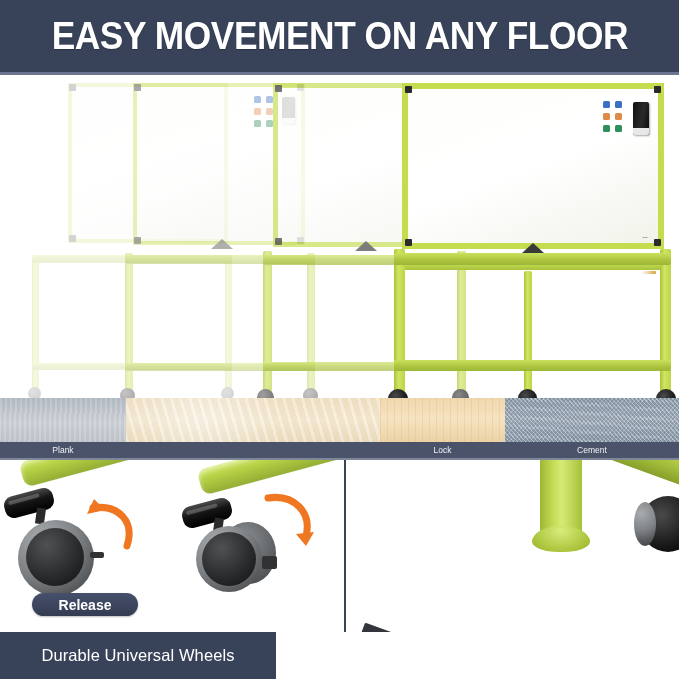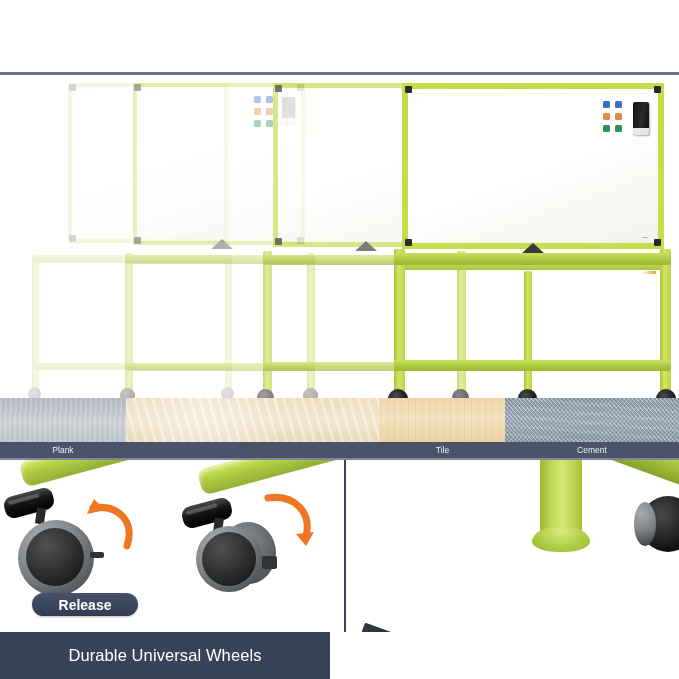--- a/index.html
+++ b/index.html
@@ -238,35 +238,38 @@
     position:absolute; background:#32363c;
     border-radius:2px;
   }
 
   
   .caption {
     position:absolute; top:172px; height:47px;
     background:#384259;
     display:flex; align-items:center; justify-content:center;
   }
-  .caption-left { left:0; width:330px; }
+  .caption-left { left:0; width:276px; }
   .caption-right { left:346px; width:333px; }
   .caption-text {
     color:#ffffff; font-size:16.5px; letter-spacing:.1px; white-space:nowrap;
   }
   .caption-seam {
     position:absolute; left:344px; top:172px; width:2px; height:47px;
     background:#ffffff;
   }
 </style>
 </head>
 <body>
 
 <div id="stage">
 
+  <div class="header">
+    <div class="header-title">EASY MOVEMENT ON ANY FLOOR</div>
+  </div>
   <div class="header-underline"></div>
 
   <div class="hero">
 
     <div class="unit" style="left:-10px; bottom:0; width:200px; height:323px; opacity:.20;">
       <div class="board-panel" style="left:78px; top:8px; width:160px; height:160px; border-width:4px;">
         <div class="board-inner"></div>
         <div class="corner tl"></div>
         <div class="corner bl"></div>
       </div>
@@ -374,21 +377,21 @@
     <div class="floor-band floor-tile" style="left:126px; width:254px;"></div>
     <div class="floor-band floor-plank" style="left:380px; width:125px;"></div>
     <div class="floor-band floor-carpet" style="left:505px; width:174px;"></div>
   </div>
 
   <div class="floor-labels">
     <div class="floor-label" style="left:0px;   width:126px;">
         <span>Plank</span>
       </div>
     <div class="floor-label" style="left:380px; width:125px;">
-        <span>Tile</span>
+        <span>Lock</span>
       </div>
     <div class="floor-label" style="left:505px; width:174px;">
         <span>Cement</span>
       </div>
   </div>
   <div class="floor-labels-seam"></div>
 
   <div class="bottom">
 
     <div class="panel panel-left">

